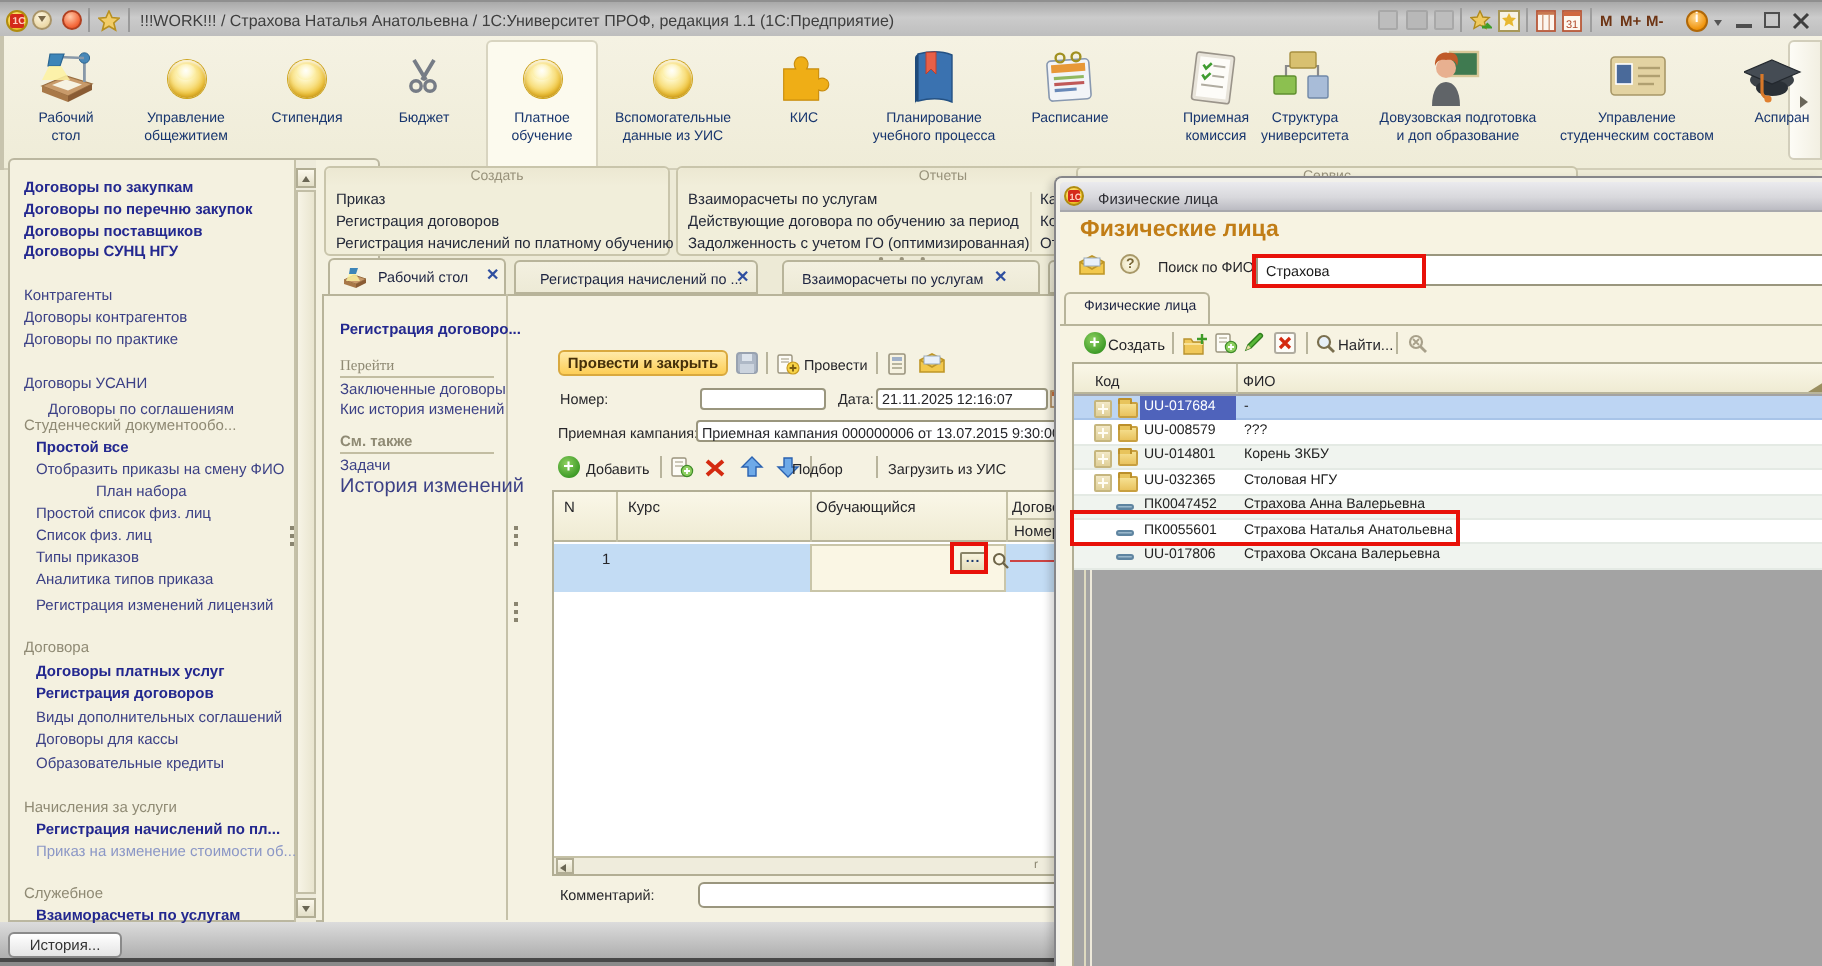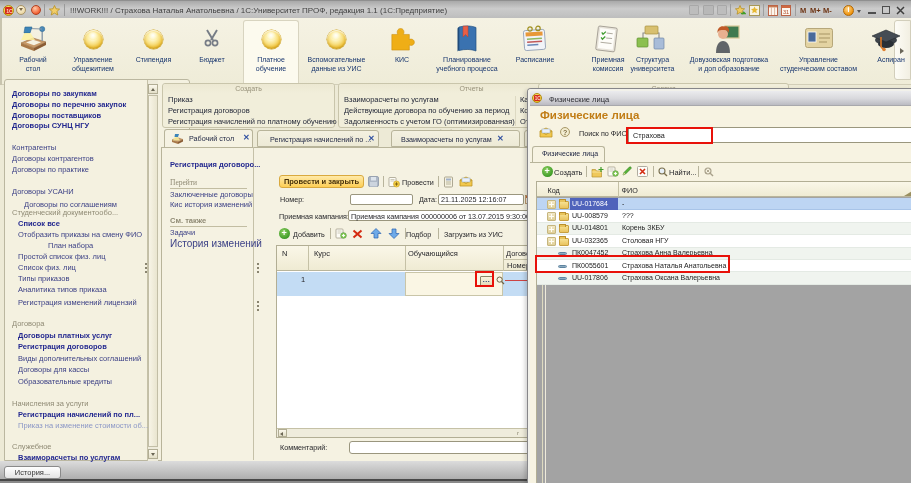--- a/index.html
+++ b/index.html
@@ -219,21 +219,21 @@
   <div class="nv nav-bold" style="left:7px;top:30.5px;">Договоры поставщиков</div>
   <div class="nv nav-bold" style="left:7px;top:41px;">Договоры СУНЦ НГУ</div>
 
   <div class="nv nav-reg" style="left:7px;top:62.5px;">Контрагенты</div>
   <div class="nv nav-reg" style="left:7px;top:73.5px;">Договоры контрагентов</div>
   <div class="nv nav-reg" style="left:7px;top:84.5px;">Договоры по практике</div>
   <div class="nv nav-reg" style="left:19px;top:95.5px;margin-top:24px;">Договоры по соглашениям</div>
   <div class="nv nav-reg" style="left:7px;top:106.5px;">Договоры УСАНИ</div>
 
   <div class="nv nav-head" style="left:7px;top:127.5px;">Студенческий документообо...</div>
-  <div class="nv nav-bold" style="left:13px;top:138.5px;">Список все</div>
+  <div class="nv nav-bold" style="left:13px;top:138.5px;">Простой все</div>
   <div class="nv nav-reg" style="left:13px;top:149.5px;">Отобразить приказы на смену ФИО</div>
   <div class="nv nav-reg" style="left:13px;top:160.5px;margin-left:30px;">План набора</div>
   <div class="nv nav-reg" style="left:13px;top:171.5px;">Простой список физ. лиц</div>
   <div class="nv nav-reg" style="left:13px;top:182.5px;">Список физ. лиц</div>
   <div class="nv nav-reg" style="left:13px;top:193.5px;">Типы приказов</div>
   <div class="nv nav-reg" style="left:13px;top:204.5px;">Аналитика типов приказа</div>
   <div class="nv nav-reg" style="left:13px;top:218px;">Регистрация изменений лицензий</div>
 
   <div class="nv nav-head" style="left:7px;top:239px;">Договора</div>
   <div class="nv nav-bold" style="left:13px;top:251px;">Договоры платных услуг</div>
@@ -389,21 +389,21 @@
   <svg class="abs" style="left:94px;top:81.5px;" width="11" height="10" viewBox="0 0 11 10">
       <path d="M1.5,1.5 L9.5,8.5 M9.5,1.5 L1.5,8.5" stroke="#d42a10" stroke-width="2"></path>
     </svg>
   <svg class="abs" style="left:112px;top:81px;" width="12" height="11" viewBox="0 0 12 11">
       <polygon points="6,0.5 11,5.5 8,5.5 8,10 4,10 4,5.5 1,5.5" fill="#6eaaE8" stroke="#2a62b0" stroke-width="0.7"></polygon>
     </svg>
   <svg class="abs" style="left:130px;top:81px;" width="12" height="11" viewBox="0 0 12 11">
       <polygon points="6,10.5 11,5.5 8,5.5 8,1 4,1 4,5.5 1,5.5" fill="#6eaaE8" stroke="#2a62b0" stroke-width="0.7"></polygon>
     </svg>
   <div class="abs sep" style="left:147px;top:81px;height:11px;"></div>
-  <div class="abs flbl" style="left:148px;top:83px;">Подбор</div>
+  <div class="abs flbl" style="left:138px;top:83px;">Подбор</div>
   <div class="abs sep" style="left:180px;top:81px;height:11px;"></div>
   <div class="abs flbl" style="left:186px;top:83px;">Загрузить из УИС</div>
 
   <div class="abs" style="left:18px;top:98px;width:258px;height:193px;background:#fff;border:1px solid #b2ae94;">
 
     <div class="abs" style="left:0;top:0;width:256px;height:25px;background:linear-gradient(#faf7e8,#efebd3);border-bottom:1px solid #b9b59b;"></div>
     <div class="abs" style="left:31px;top:0;width:1px;height:25px;background:#c5c1a6;"></div>
     <div class="abs" style="left:128px;top:0;width:1px;height:25px;background:#c5c1a6;"></div>
     <div class="abs" style="left:226px;top:0;width:1px;height:25px;background:#c5c1a6;"></div>
     <div class="abs" style="left:227px;top:12.5px;width:29px;height:1px;background:#c5c1a6;"></div>

